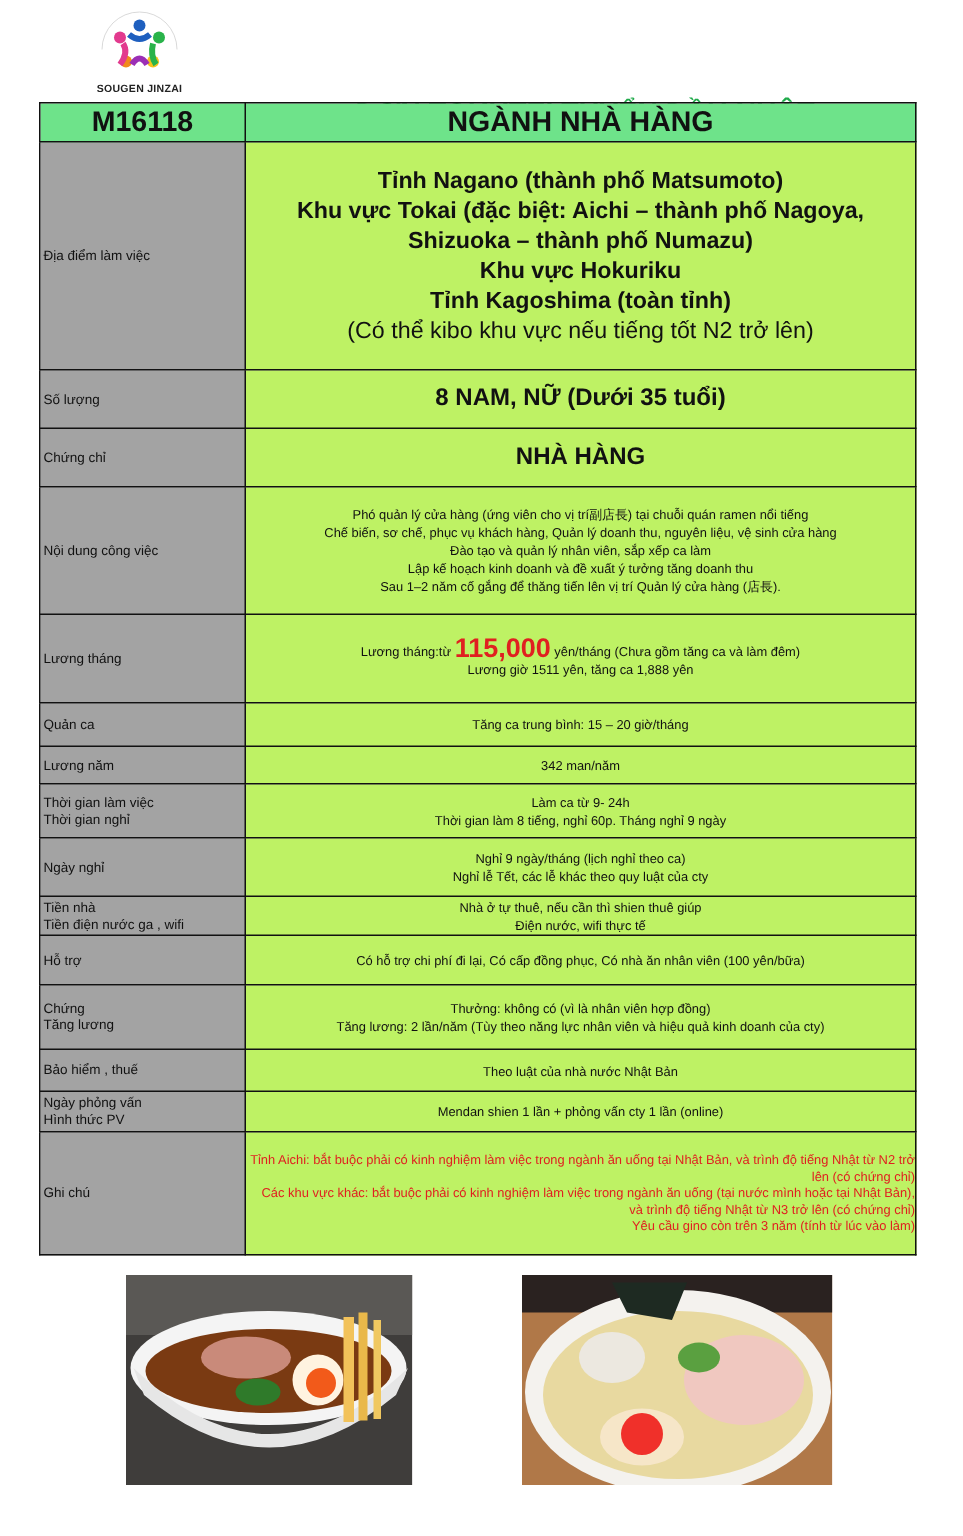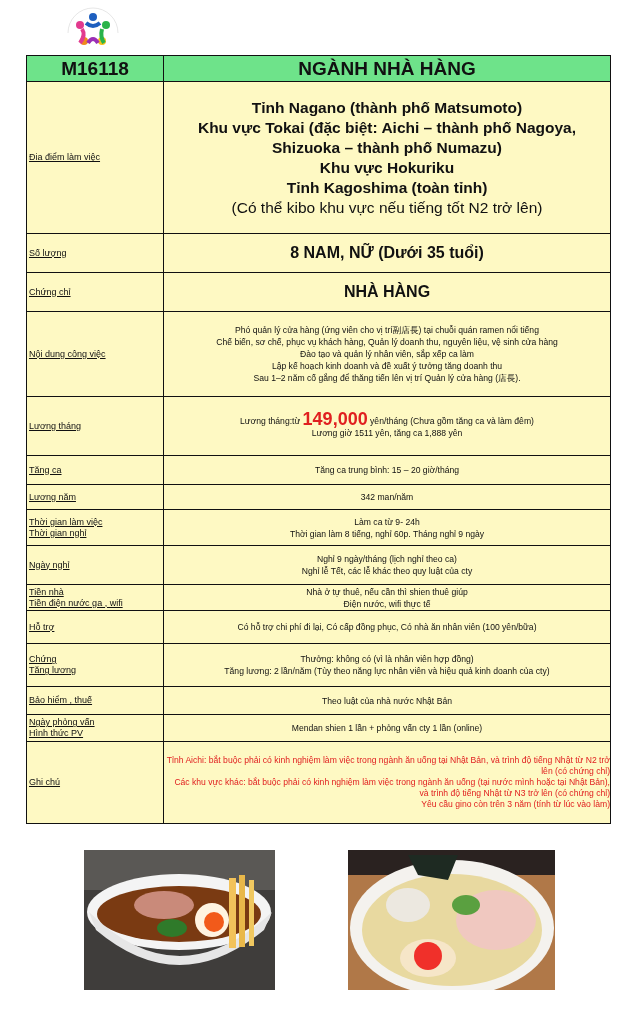--- a/index.html
+++ b/index.html
@@ -1,27 +1,27 @@
 <!DOCTYPE html>
 <html><head>
 <meta charset="utf-8">
 <style>
   html, body { margin:0; padding:0; background:#ffffff; }
   body { width:642px; height:1024px; position:relative; overflow:hidden; font-family:"Liberation Sans", sans-serif; color:#111; }
   .logo { position:absolute; left:50px; top:3px; width:86px; height:60px; }
   .logo svg { display:block; }
   .logo-text { position:absolute; left:0; bottom:0; width:86px; text-align:center; font-size:7px; font-weight:bold; color:#222; letter-spacing:0.2px; }
   .doc-title { position:absolute; left:180px; top:22px; width:420px; text-align:center; font-size:19px; font-weight:bold; color:#1faa4a;margin-top:44px; }
-  table.job { position:absolute; left:26px; top:55px; width:584px; border-collapse:collapse; table-layout:fixed; }
+  table.job { position:absolute; left:26px; top:68px; width:584px; border-collapse:collapse; table-layout:fixed; }
   table.job td { border:1.5px solid #111; padding:0; vertical-align:middle; }
   col.c1 { width:137px; }
   col.c2 { width:447px; }
   .hdr td { background:#6ee38a; height:25px; text-align:center; font-weight:bold; font-size:19px; }
-  .lbl { background:#fef9c3; font-size:9px; padding-left:2px !important; line-height:11px;text-decoration:underline; }
-  .val { text-align:center; font-size:8.6px; line-height:12px; background:#fef9c3; }
+  .lbl { background:#a3a3a3; font-size:9px; padding-left:2px !important; line-height:11px; }
+  .val { text-align:center; font-size:8.6px; line-height:12px; background:#bef264; }
   .loc { font-size:15.5px; font-weight:bold; line-height:20px; }
   .loc .n { font-weight:normal; }
   .big { font-size:16px; font-weight:bold; }
   .salary-num { color:#e02020; font-size:18px; font-weight:bold; vertical-align:-1px; }
   .note { text-align:right; color:#e02020; font-size:8.6px; line-height:11px; padding-left:2px !important; }
   .photo { position:absolute; top:850px; height:140px; overflow:hidden; }
   .p1 { left:84px; width:191px; }
   .p2 { left:348px; width:207px; }
 </style>
 </head>
@@ -85,27 +85,27 @@
       <div>Chế biến, sơ chế, phục vụ khách hàng, Quản lý doanh thu, nguyên liệu, vệ sinh cửa hàng</div>
       <div>Đào tạo và quản lý nhân viên, sắp xếp ca làm</div>
       <div>Lập kế hoạch kinh doanh và đề xuất ý tưởng tăng doanh thu</div>
       <div>Sau 1–2 năm cố gắng để thăng tiến lên vị trí Quản lý cửa hàng (店長).</div>
     </td>
   </tr>
 
   <tr style="height:59px">
     <td class="lbl">Lương tháng</td>
     <td class="val">
-      <div><span>Lương tháng:từ </span><span class="salary-num">149,000</span><span> yên/tháng (Chưa gồm tăng ca và làm đêm)</span></div>
+      <div><span>Lương tháng:từ </span><span class="salary-num">115,000</span><span> yên/tháng (Chưa gồm tăng ca và làm đêm)</span></div>
       <div>Lương giờ 1511 yên, tăng ca 1,888 yên</div>
     </td>
   </tr>
 
   <tr style="height:29px">
-    <td class="lbl">Tăng ca</td>
+    <td class="lbl">Quản ca</td>
     <td class="val">Tăng ca trung bình: 15 – 20 giờ/tháng</td>
   </tr>
 
   <tr style="height:25px">
     <td class="lbl">Lương năm</td>
     <td class="val">342 man/năm</td>
   </tr>
 
   <tr style="height:36px">
     <td class="lbl">

